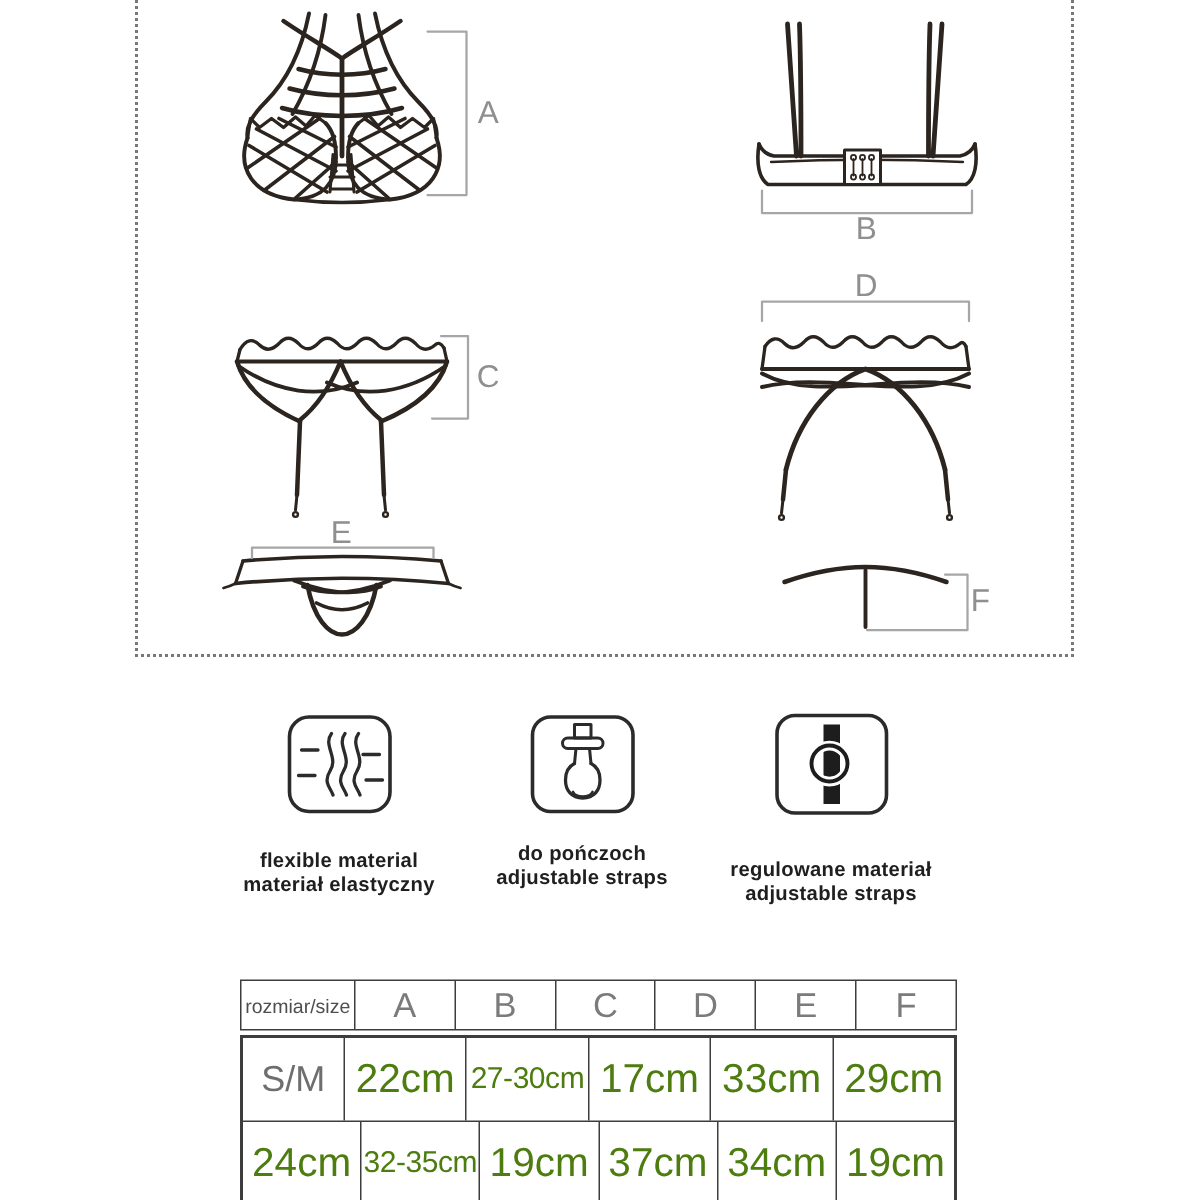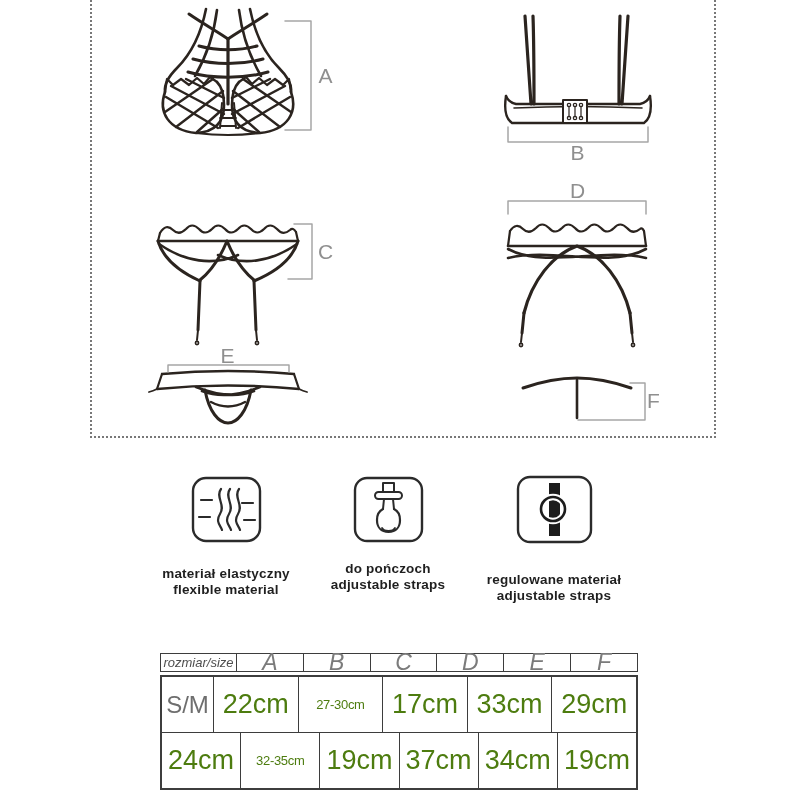--- a/index.html
+++ b/index.html
@@ -12,35 +12,35 @@
   
   .m-letter{position:absolute;transform:translate(-50%,-50%);
         font-size:21px;color:#8f8f8f;letter-spacing:1px;}
   
   .f-icon{position:absolute;}
   .f-label{position:absolute;text-align:center;font-weight:700;font-size:13.5px;
         line-height:16px;color:#1f1f1f;letter-spacing:.2px;}
   .f-label span{display:block;}
   
   .size-table{position:absolute;left:160px;top:653px;width:478px;box-sizing:border-box;}
-  .st-header{display:flex;height:19px;border:1.5px solid #3d3d3d;box-sizing:border-box;font-style:italic;}
+  .st-header{display:flex;height:34px;border:1.5px solid #3d3d3d;box-sizing:border-box;}
   .st-corner{width:76px;display:flex;align-items:center;justify-content:center;
         font-size:13px;color:#4e4e4e;border-right:1.5px solid #3d3d3d;box-sizing:border-box;}
   .st-col{flex:1;display:flex;align-items:center;justify-content:center;
         font-size:23px;color:#7b7b7b;border-right:1.5px solid #3d3d3d;box-sizing:border-box;}
   .st-col:last-child{border-right:none;}
   .st-body{margin-top:3px;border:2px solid #3d3d3d;box-sizing:border-box;}
   .st-row{display:flex;height:55px;}
   .st-row.first{border-bottom:1.5px solid #3d3d3d;}
-  .st-label{width:52px;display:flex;align-items:center;justify-content:center;
+  .st-label{width:68px;display:flex;align-items:center;justify-content:center;
         font-size:24px;color:#6e6e6e;border-right:1.5px solid #3d3d3d;box-sizing:border-box;}
   .st-cell{flex:1;display:flex;align-items:center;justify-content:center;
         font-size:27px;color:#4d7c0f;border-right:1.5px solid #3d3d3d;box-sizing:border-box;}
   .st-cell:last-child{border-right:none;}
-  .st-cell.st-small{font-size:13px;letter-spacing:-.3px;}
+  .st-cell.st-small{font-size:20px;letter-spacing:-.3px;}
 </style>
 </head>
 <body>
 
 <div id="page">
 
   <div class="diagram-panel"></div>
 
   <svg class="diagram-svg" width="800" height="460" viewBox="0 0 800 460" fill="none" stroke="#2b241f" stroke-linecap="round" stroke-linejoin="round">
 
@@ -154,22 +154,22 @@
   </svg>
 
   <svg class="f-icon" style="left:516px;top:475px" width="77" height="69" viewBox="0 0 77 69" fill="none">
     <rect x="2" y="2" width="73" height="65" rx="12" stroke="#2b2b2b" stroke-width="2.4"></rect>
     <rect x="33" y="8" width="11" height="53" fill="#1d1d1d"></rect>
     <circle cx="37" cy="34" r="12" stroke="#ffffff" stroke-width="6.5"></circle>
     <circle cx="37" cy="34" r="12" stroke="#1d1d1d" stroke-width="2.6"></circle>
   </svg>
 
   <div class="f-label" style="left:128px;top:566px;width:196px">
+    <span>flexible material</span>
     <span>materiał elastyczny</span>
-    <span>flexible material</span>
   </div>
   <div class="f-label" style="left:298px;top:561px;width:180px">
     <span>do pończoch</span>
     <span>adjustable straps</span>
   </div>
   <div class="f-label" style="left:448px;top:572px;width:212px">
     <span>regulowane materiał</span>
     <span>adjustable straps</span>
   </div>
 

